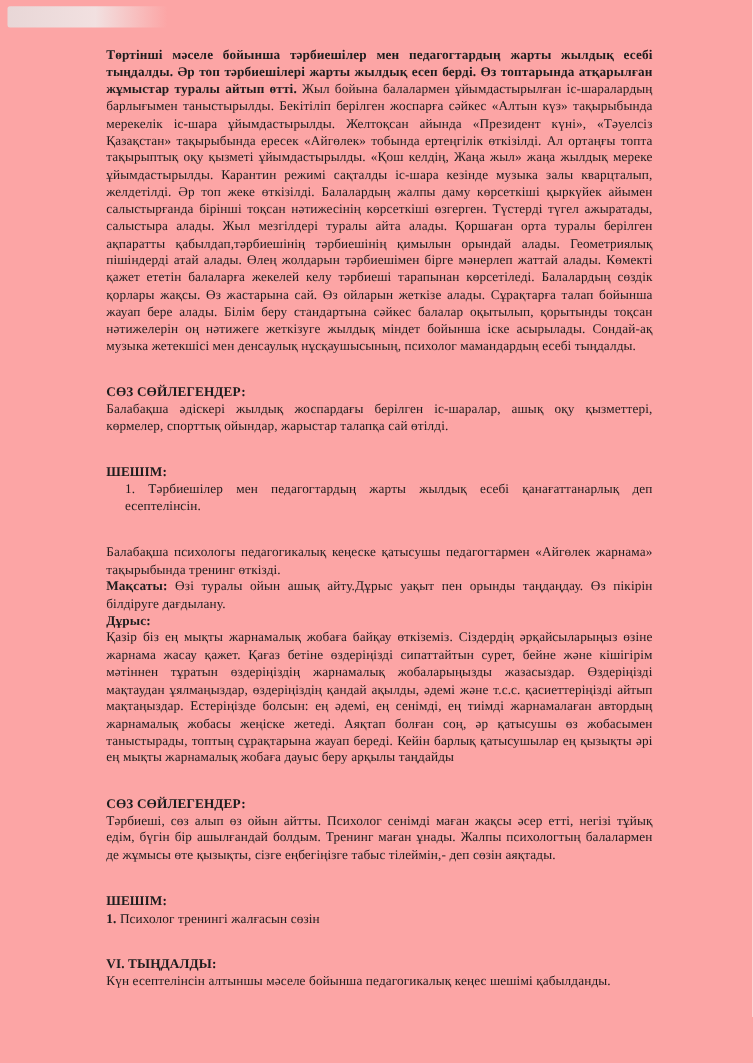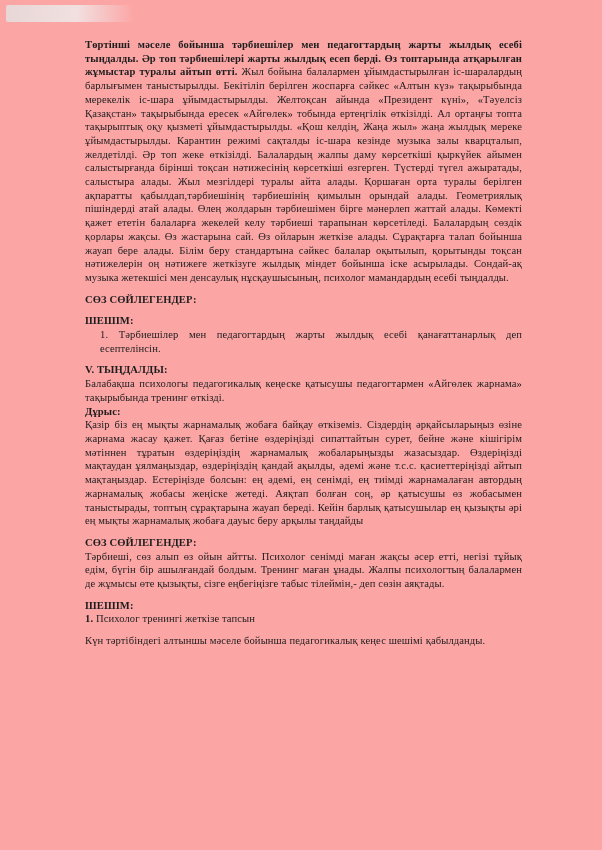--- a/index.html
+++ b/index.html
@@ -26,57 +26,59 @@
     top: 38px;
     width: 437px;
     font-size: 10.6px;
     line-height: 13.7px;
     text-align: justify;
     letter-spacing: 0.1px;
   }
   p { margin: 0; }
   .h { font-weight: bold; text-align: left; }
   .b { font-weight: bold; }
-  .block { margin-top: 8px; }
+  .block { margin-top: 23px; }
   .indent { padding-left: 15px; }
 </style>
 </head>
 <body>
 
 <div class="page">
   <div class="scan-smudge"></div>
 
   <div class="content">
 
     <p><span class="b">Төртінші мәселе бойынша тәрбиешілер мен педагогтардың жарты жылдық есебі тыңдалды. Әр топ тәрбиешілері жарты жылдық есеп берді. Өз топтарында атқарылған жұмыстар туралы айтып өтті.</span> <span>Жыл бойына балалармен ұйымдастырылған іс-шаралардың барлығымен таныстырылды. Бекітіліп берілген жоспарға сәйкес «Алтын күз» тақырыбында мерекелік іс-шара ұйымдастырылды. Желтоқсан айында «Президент күні», «Тәуелсіз Қазақстан» тақырыбында ересек «Айгөлек» тобында ертеңгілік өткізілді. Ал ортаңғы топта тақырыптық оқу қызметі ұйымдастырылды. «Қош келдің, Жаңа жыл» жаңа жылдық мереке ұйымдастырылды. Карантин режимі сақталды іс-шара кезінде музыка залы кварцталып, желдетілді. Әр топ жеке өткізілді. Балалардың жалпы даму көрсеткіші қыркүйек айымен салыстырғанда бірінші тоқсан нәтижесінің көрсеткіші өзгерген. Түстерді түгел ажыратады, салыстыра алады. Жыл мезгілдері туралы айта алады. Қоршаған орта туралы берілген ақпаратты қабылдап,тәрбиешінің тәрбиешінің қимылын орындай алады. Геометриялық пішіндерді атай алады. Өлең жолдарын тәрбиешімен бірге мәнерлеп жаттай алады. Көмекті қажет ететін балаларға жекелей келу тәрбиеші тарапынан көрсетіледі. Балалардың сөздік қорлары жақсы. Өз жастарына сай. Өз ойларын жеткізе алады. Сұрақтарға талап бойынша жауап бере алады. Білім беру стандартына сәйкес балалар оқытылып, қорытынды тоқсан нәтижелерін оң нәтижеге жеткізуге жылдық міндет бойынша іске асырылады. Сондай-ақ музыка жетекшісі мен денсаулық нұсқаушысының, психолог мамандардың есебі тыңдалды.</span></p>
 
     <div class="block">
       <p class="h">СӨЗ СӨЙЛЕГЕНДЕР:</p>
+      <p>Балабақша әдіскері жылдық жоспардағы берілген іс-шаралар, ашық оқу қызметтері, көрмелер, спорттық ойындар, жарыстар талапқа сай өтілді.</p>
     </div>
 
     <div class="block">
       <p class="h">ШЕШІМ:</p>
       <p class="indent">1. Тәрбиешілер мен педагогтардың жарты жылдық есебі қанағаттанарлық деп есептелінсін.</p>
     </div>
 
     <div class="block">
-      <p class="h">V. ТЫҢДАЛДЫ:</p>
       <p>Балабақша психологы педагогикалық кеңеске қатысушы педагогтармен «Айгөлек жарнама» тақырыбында тренинг өткізді.</p>
+      <p><span class="b">Мақсаты:</span> <span>Өзі туралы ойын ашық айту.Дұрыс уақыт пен орынды таңдаңдау. Өз пікірін білдіруге дағдылану.</span></p>
       <p class="h">Дұрыс:</p>
       <p>Қазір біз ең мықты жарнамалық жобаға байқау өткіземіз. Сіздердің әрқайсыларыңыз өзіне жарнама жасау қажет. Қағаз бетіне өздеріңізді сипаттайтын сурет, бейне және кішігірім мәтіннен тұратын өздеріңіздің жарнамалық жобаларыңызды жазасыздар. Өздеріңізді мақтаудан ұялмаңыздар, өздеріңіздің қандай ақылды, әдемі және т.с.с. қасиеттеріңізді айтып мақтаңыздар. Естеріңізде болсын: ең әдемі, ең сенімді, ең тиімді жарнамалаған автордың жарнамалық жобасы жеңіске жетеді. Аяқтап болған соң, әр қатысушы өз жобасымен таныстырады, топтың сұрақтарына жауап береді. Кейін барлық қатысушылар ең қызықты әрі ең мықты жарнамалық жобаға дауыс беру арқылы таңдайды</p>
     </div>
 
     <div class="block">
       <p class="h">СӨЗ СӨЙЛЕГЕНДЕР:</p>
       <p>Тәрбиеші, сөз алып өз ойын айтты. Психолог сенімді маған жақсы әсер етті, негізі тұйық едім, бүгін бір ашылғандай болдым. Тренинг маған ұнады. Жалпы психологтың балалармен де жұмысы өте қызықты, сізге еңбегіңізге табыс тілеймін,- деп сөзін аяқтады.</p>
     </div>
 
     <div class="block">
       <p class="h">ШЕШІМ:</p>
-      <p><span class="b">1.</span> <span>Психолог тренингі жеткізе тапсын</span></p>
+      <p><span class="b">1.</span> <span>Психолог тренингі жалғасын сөзін</span></p>
     </div>
 
     <div class="block">
-      <p>Күн тәртібіндегі алтыншы мәселе бойынша педагогикалық кеңес шешімі қабылданды.</p>
+      <p class="h">VI. ТЫҢДАЛДЫ:</p>
+      <p>Күн есептелінсін алтыншы мәселе бойынша педагогикалық кеңес шешімі қабылданды.</p>
     </div>
 
   </div>
 </div>
 
 </body></html>

